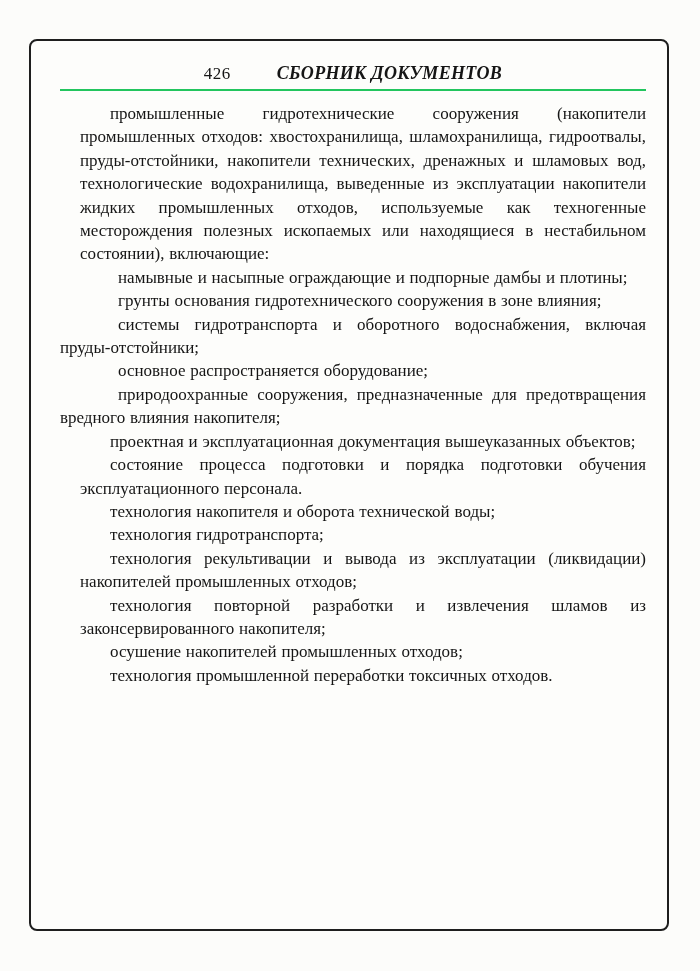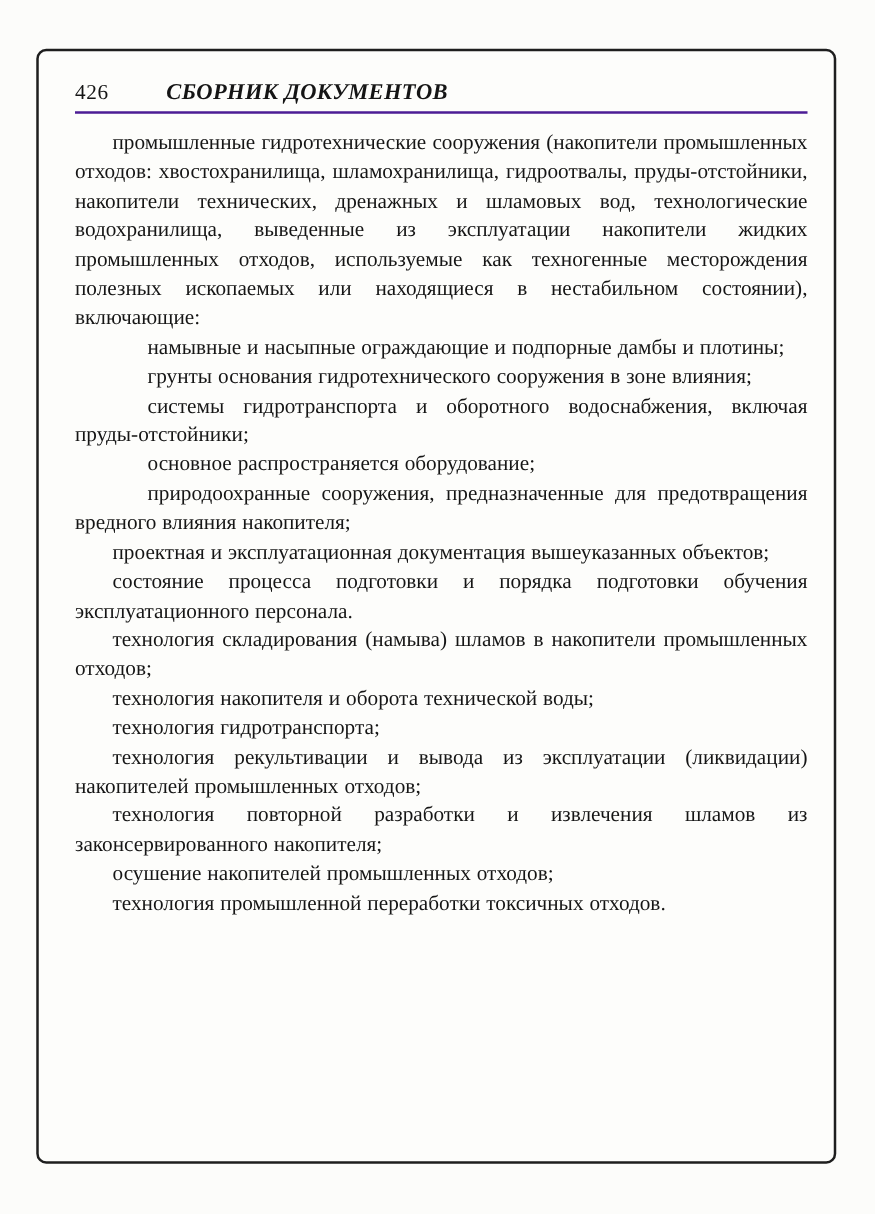--- a/index.html
+++ b/index.html
@@ -24,23 +24,23 @@
     background: #fdfdfb;
   }
   .page-inner {
     position: absolute;
     left: 29px;
     top: 22px;
     right: 21px;
   }
   .page-header {
     display: flex;
-    justify-content: flex-start;
+    justify-content: center;
     align-items: baseline;
-    border-bottom: 2px solid #4c1d95;
+    border-bottom: 2px solid #22c55e;
     padding-bottom: 5px;
     gap: 46px;
   }
   .page-num {
     font-size: 17px;
     letter-spacing: 0.5px;
   }
   .header-title {
     font-size: 18px;
     font-weight: bold;
@@ -50,42 +50,41 @@
   .document-body {
     margin-top: 11px;
   }
   .para {
     margin: 0;
     text-align: justify;
     font-size: 17px;
     line-height: 23.4px;
     word-spacing: 0.5px;
   }
-  .para.normal { text-indent: 30px; }
+  .para.normal { text-indent: 30px; margin-left: 20px; }
   .para.deep   { text-indent: 58px; }
 </style>
 </head>
 <body>
 
 <div class="page-frame">
   <div class="page-inner">
     <div class="page-header">
       <span class="page-num">426</span>
       <span class="header-title">СБОРНИК ДОКУМЕНТОВ</span>
     </div>
     <div class="document-body">
         <p class="para normal">промышленные гидротехнические сооружения (накопители промышленных отходов: хвостохранилища, шламохранилища, гидроотвалы, пруды-отстойники, накопители технических, дренажных и шламовых вод, технологические водохранилища, выведенные из эксплуатации накопители жидких промышленных отходов, используемые как техногенные месторождения полезных ископаемых или находящиеся в нестабильном состоянии), включающие:</p>
         <p class="para deep">намывные и насыпные ограждающие и подпорные дамбы и плотины;</p>
         <p class="para deep">грунты основания гидротехнического сооружения в зоне влияния;</p>
         <p class="para deep">системы гидротранспорта и оборотного водоснабжения, включая пруды-отстойники;</p>
         <p class="para deep">основное распространяется оборудование;</p>
         <p class="para deep">природоохранные сооружения, предназначенные для предотвращения вредного влияния накопителя;</p>
         <p class="para normal">проектная и эксплуатационная документация вышеуказанных объектов;</p>
         <p class="para normal">состояние процесса подготовки и порядка подготовки обучения эксплуатационного персонала.</p>
-        <p class="para normal">технология складирования (намыва) шламов в накопители промышленных отходов;</p>
         <p class="para normal">технология накопителя и оборота технической воды;</p>
         <p class="para normal">технология гидротранспорта;</p>
         <p class="para normal">технология рекультивации и вывода из эксплуатации (ликвидации) накопителей промышленных отходов;</p>
         <p class="para normal">технология повторной разработки и извлечения шламов из законсервированного накопителя;</p>
         <p class="para normal">осушение накопителей промышленных отходов;</p>
         <p class="para normal">технология промышленной переработки токсичных отходов.</p>
       </div>
   </div>
 </div>
 

